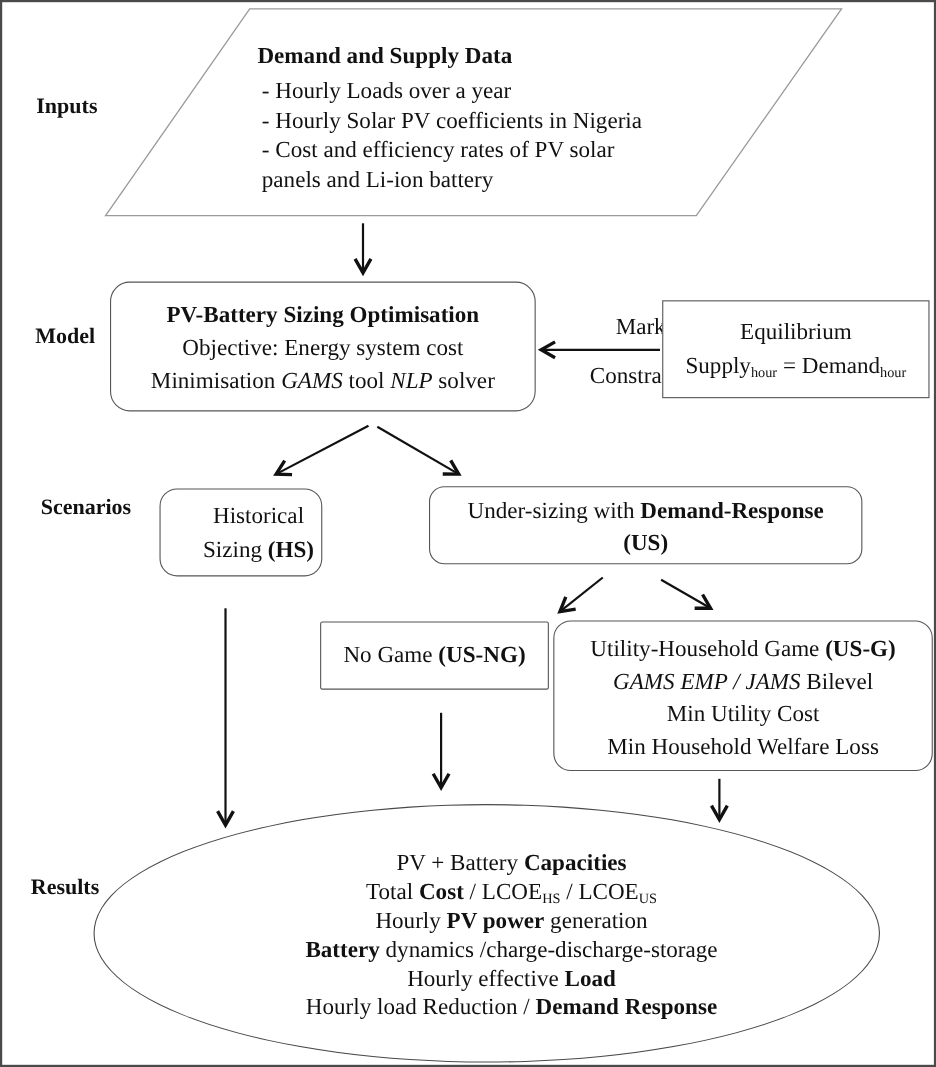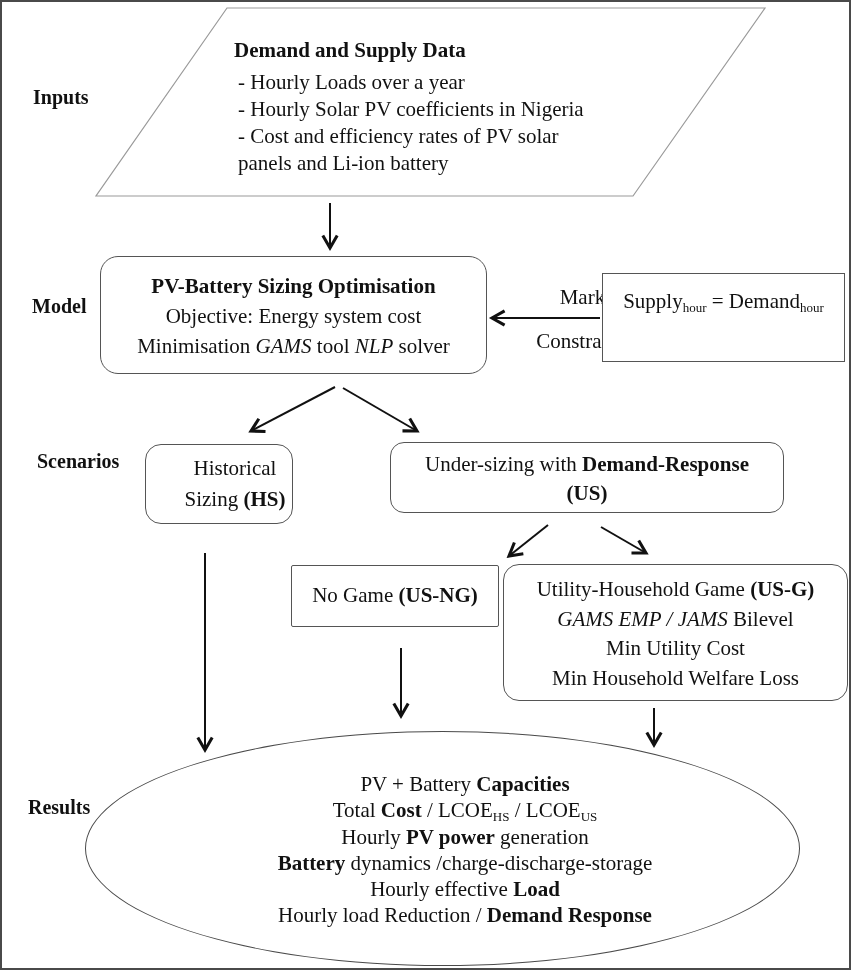--- a/index.html
+++ b/index.html
@@ -85,20 +85,21 @@
   <div class="node" id="model-box">
     <div class="b">PV-Battery Sizing Optimisation</div>
     <div>Objective: Energy system cost</div>
     <div><span>Minimisation </span><span class="it">GAMS</span><span> tool </span><span class="it">NLP</span><span> solver</span></div>
   </div>
 
   <div class="market-line" id="market-1">Market</div>
   <div class="market-line" id="market-2">Constraints</div>
 
   <div class="node" id="equilibrium-box">
+    <div>Equilibrium</div>
     <div><span>Supply</span><sub class="s">hour</sub><span> = </span><span>Demand</span><sub class="s">hour</sub></div>
   </div>
 
   <div class="node" id="hs-box">
     <div>Historical</div>
     <div><span>Sizing </span><span class="b">(HS)</span></div>
   </div>
 
   <div class="node" id="us-box">
     <div><span>Under-sizing with </span><span class="b">Demand-Response</span></div>

